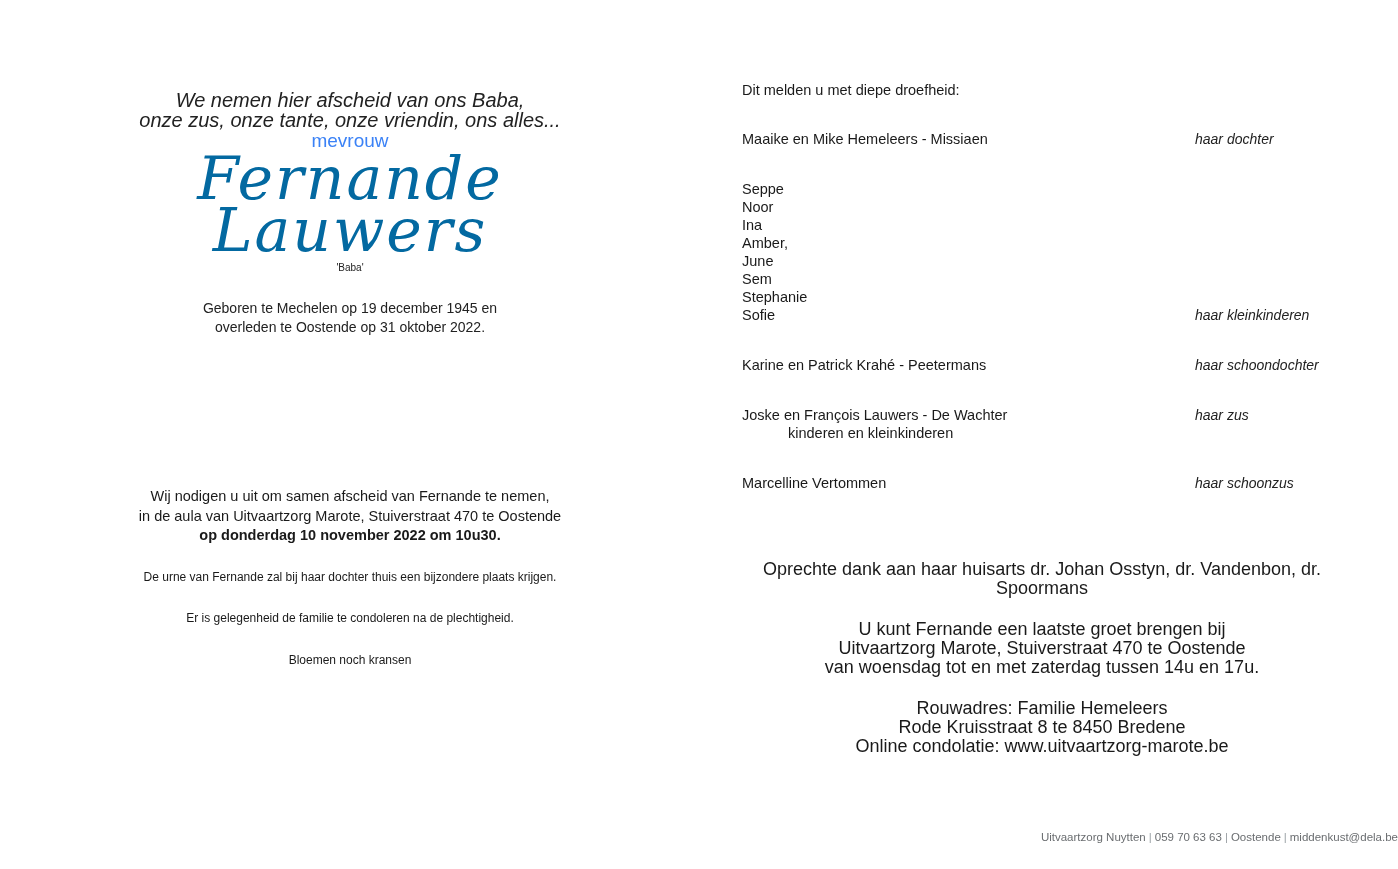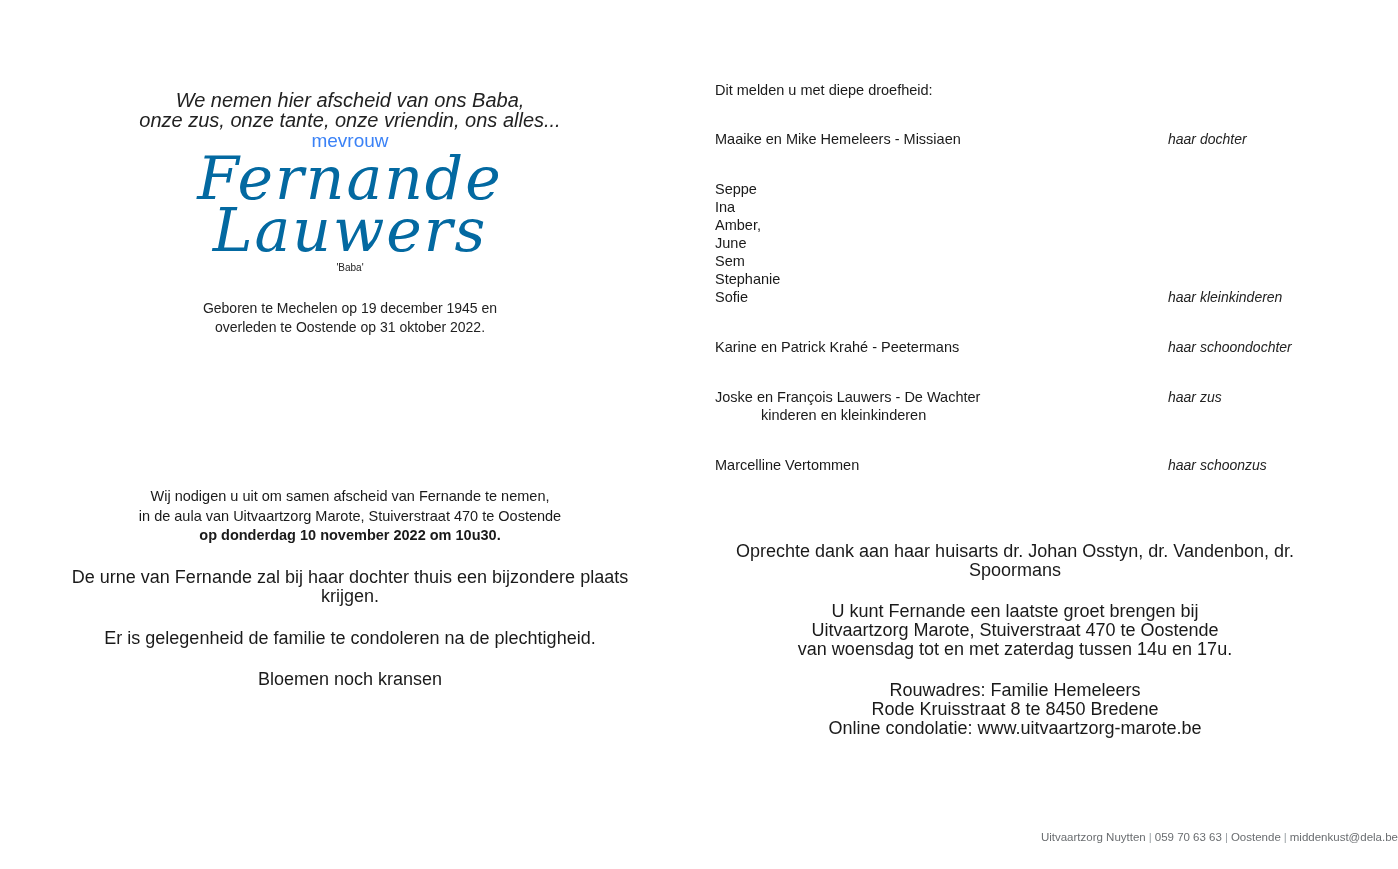--- a/index.html
+++ b/index.html
@@ -65,29 +65,29 @@
     margin-top: 150px;
     font-size: 14.5px;
     line-height: 19.5px;
     color: #1a1a1a;
   }
   .invitation .bold {
     font-weight: bold;
   }
   .para {
     margin-top: 22px;
-    font-size: 18px;
+    font-size: 12px;
     line-height: 19.5px;
     color: #1a1a1a;
   }
 
   
   .right-col {
     position: absolute;
-    left: 715px;
+    left: 742px;
     top: 0;
     width: 600px;
   }
   .announce-header {
     margin-top: 82px;
     font-size: 14.5px;
     color: #1a1a1a;
   }
   .family-block {
     position: relative;
@@ -194,20 +194,21 @@
       <div class="family-row gap-md">
         <div class="family-names">
           <span class="nm">Maaike en Mike Hemeleers - Missiaen</span>
         </div>
         <span class="relation rel-top">haar dochter</span>
       </div>
 
       <div class="family-row gap-md">
         <div class="family-names">
           <span class="nm">Seppe</span>
+          <span class="nm">Noor</span>
           <span class="nm">Ina</span>
           <span class="nm">Amber,</span>
           <span class="nm">June</span>
           <span class="nm">Sem</span>
           <span class="nm">Stephanie</span>
           <span class="nm">Sofie</span>
         </div>
         <span class="relation rel-bottom">haar kleinkinderen</span>
       </div>
 

